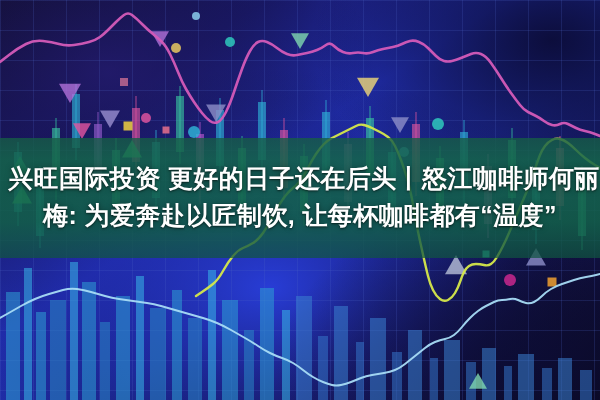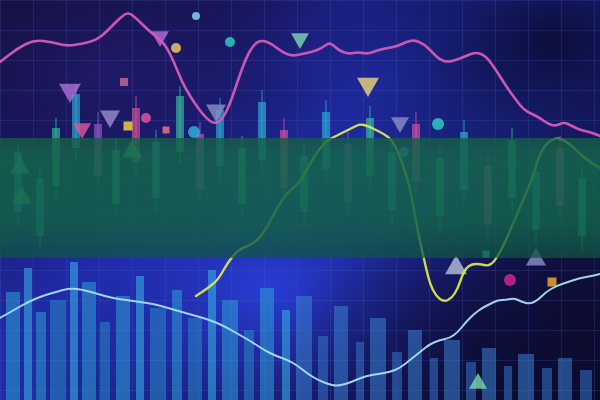--- a/index.html
+++ b/index.html
@@ -215,14 +215,18 @@
   </svg>
 
   <div class="layer" style="top:138px;height:120px;height:120px;
               background:linear-gradient(180deg,
                 rgba(22,92,70,.80) 0%,
                 rgba(20,100,74,.86) 18%,
                 rgba(18,96,72,.86) 70%,
                 rgba(16,84,64,.72) 100%);
               z-index:30;"></div>
 
+  <div id="headline">
+    <span class="ln ln1">兴旺国际投资 更好的日子还在后头丨怒江咖啡师何丽</span>
+    <span class="ln ln2">梅: 为爱奔赴以匠制饮, 让每杯咖啡都有“温度”</span>
+  </div>
 
 </div>
 
 </body></html>

